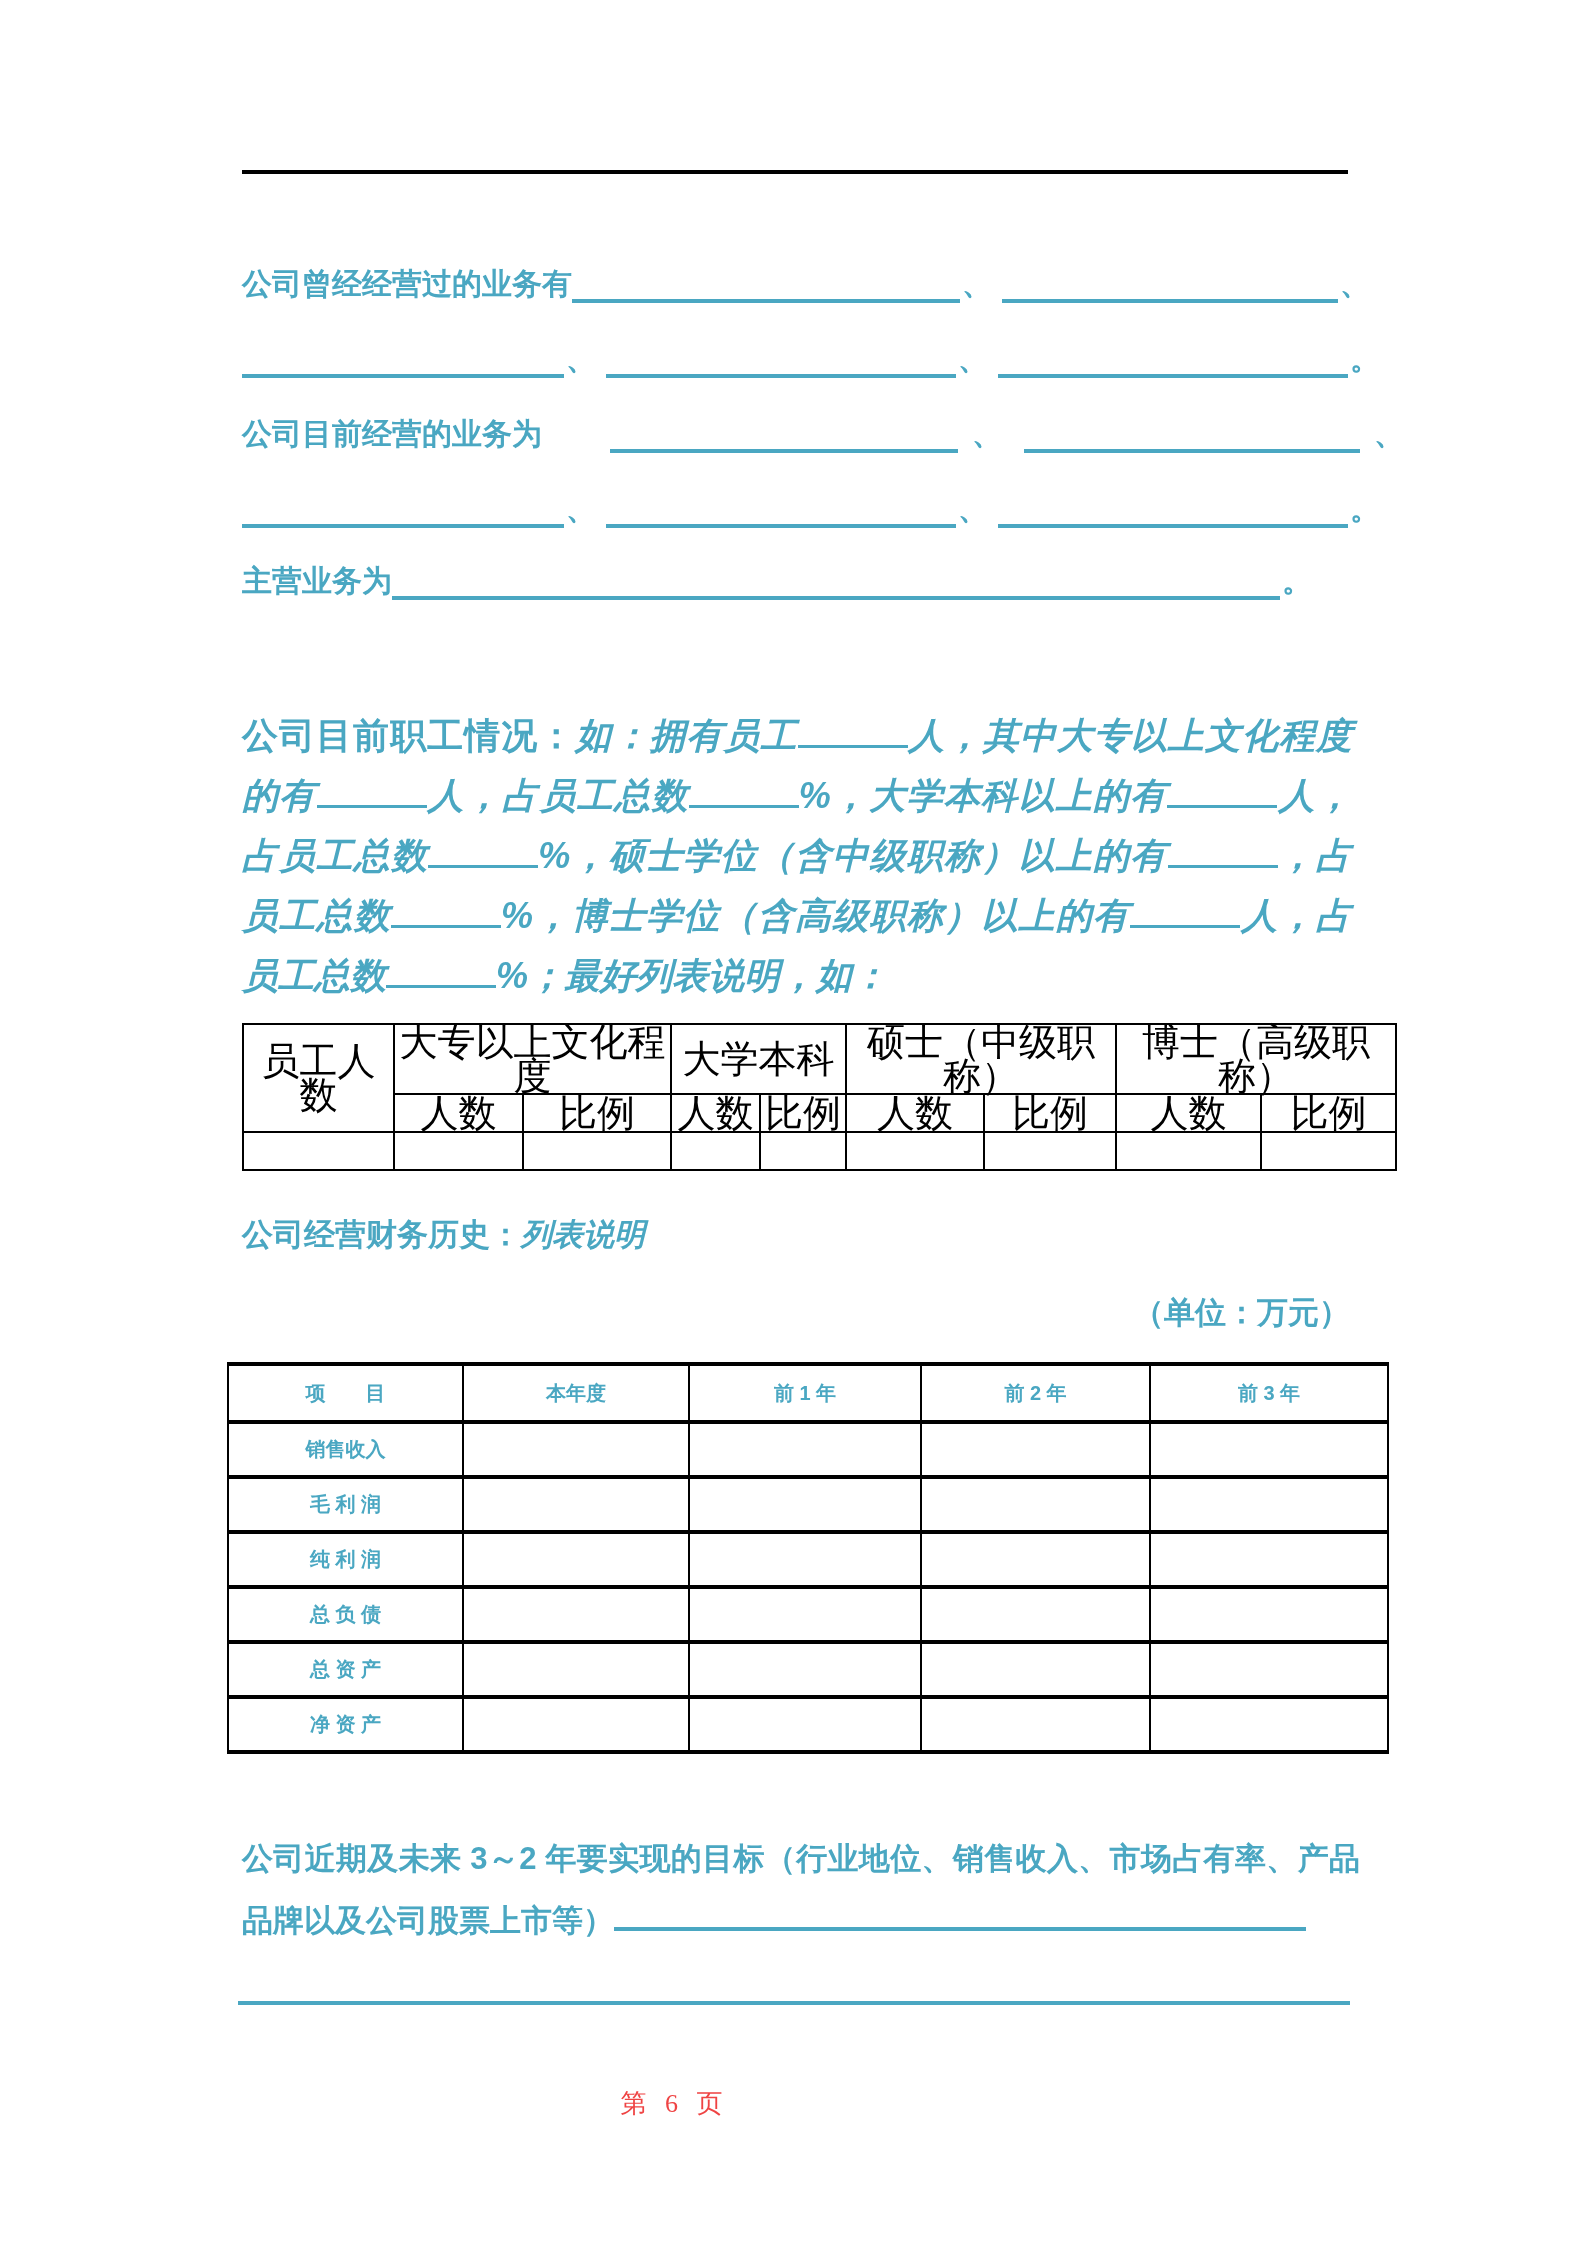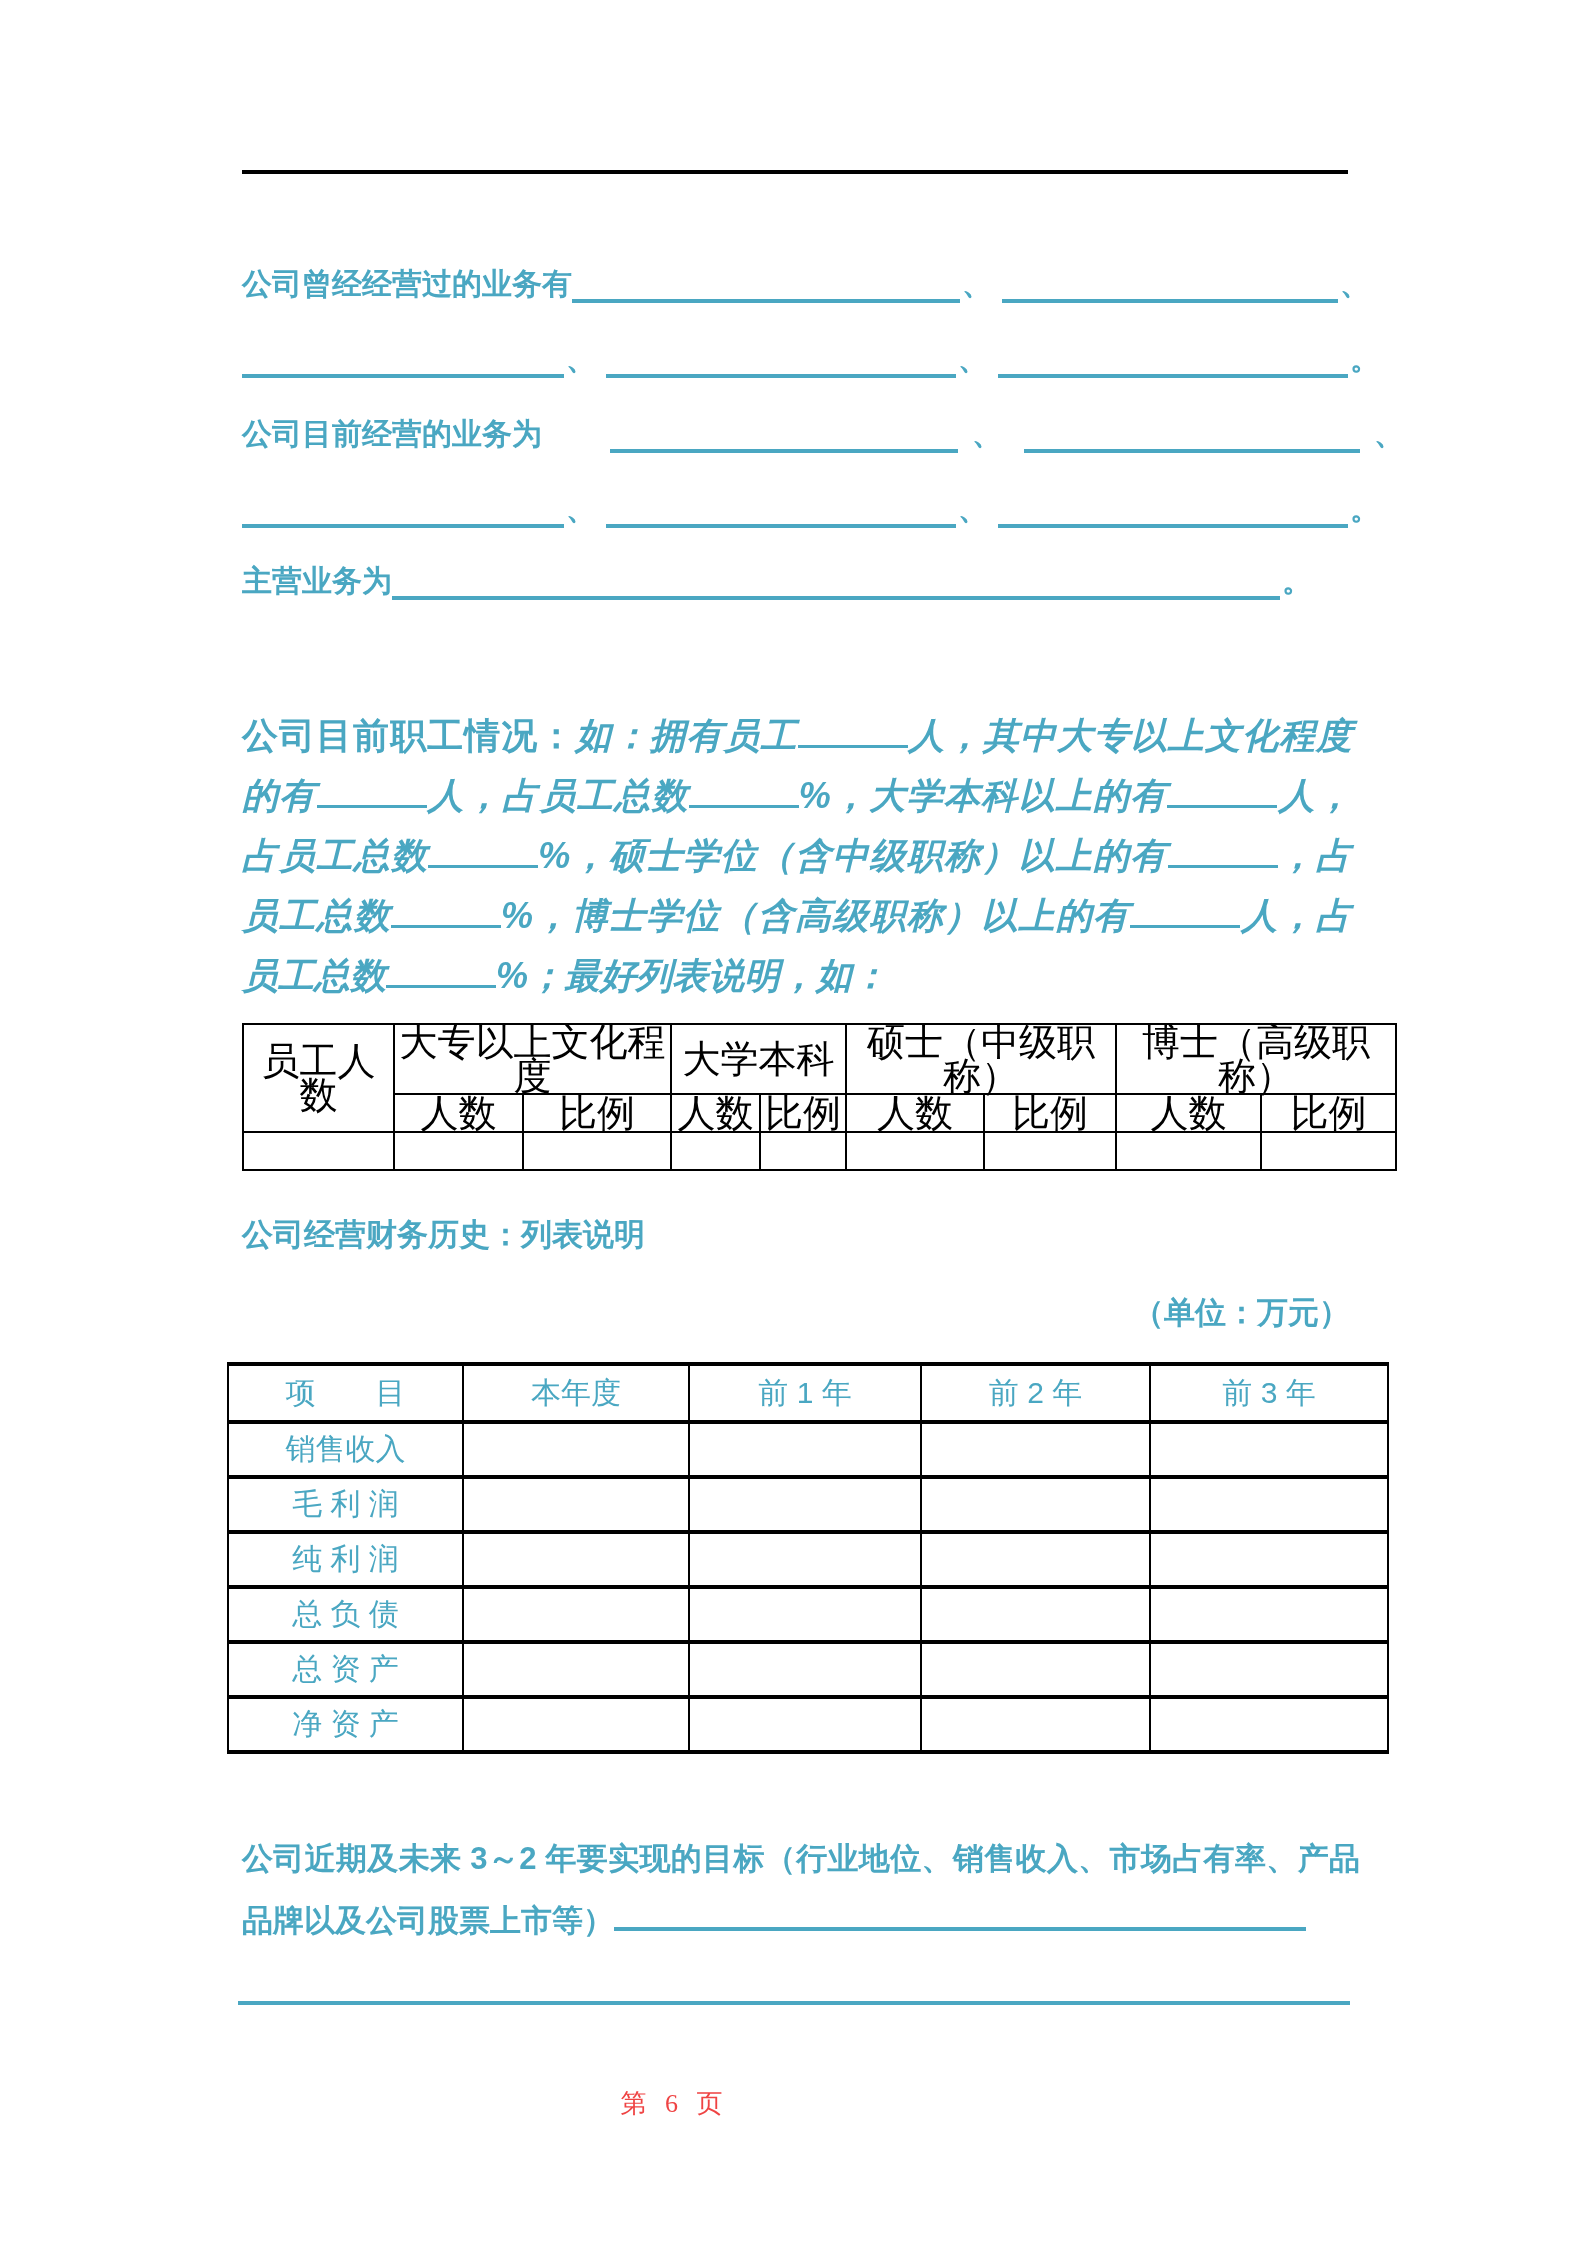--- a/index.html
+++ b/index.html
@@ -37,28 +37,28 @@
   .staff-table td { border:2px solid #000; text-align:center; padding:0; line-height:34px; }
   .staff-table .r1 td { height:37px; }
   .staff-table .r2 td { height:36px; }
   .staff-table .r3 td { height:36px; }
 
   
   .finance-title {
     position:absolute; left:242px; top:1214px; font-size:31px; font-weight:bold;
     color:#4AA7C2; white-space:nowrap;
   }
-  .finance-title .it { }
+  .finance-title .it { font-style:italic; }
   .unit-label {
     position:absolute; left:242px; top:1292px; width:1108px; text-align:right;
     font-size:31px; font-weight:bold; color:#4AA7C2;
   }
   .finance-table {
     position:absolute; left:227px; top:1362px; width:1160px;
-    font-size:30px; font-weight:normal; color:#4AA7C2;
+    font-size:20px; font-weight:bold; color:#4AA7C2;
   }
   .finance-table td {
     border:2px solid #000; border-top-width:4px; border-bottom-width:4px;
     text-align:center; padding:0;
   }
   .finance-table .hrow td { height:54px; }
   .finance-table .drow td { height:51px; }
 
   
   .goals-para {

